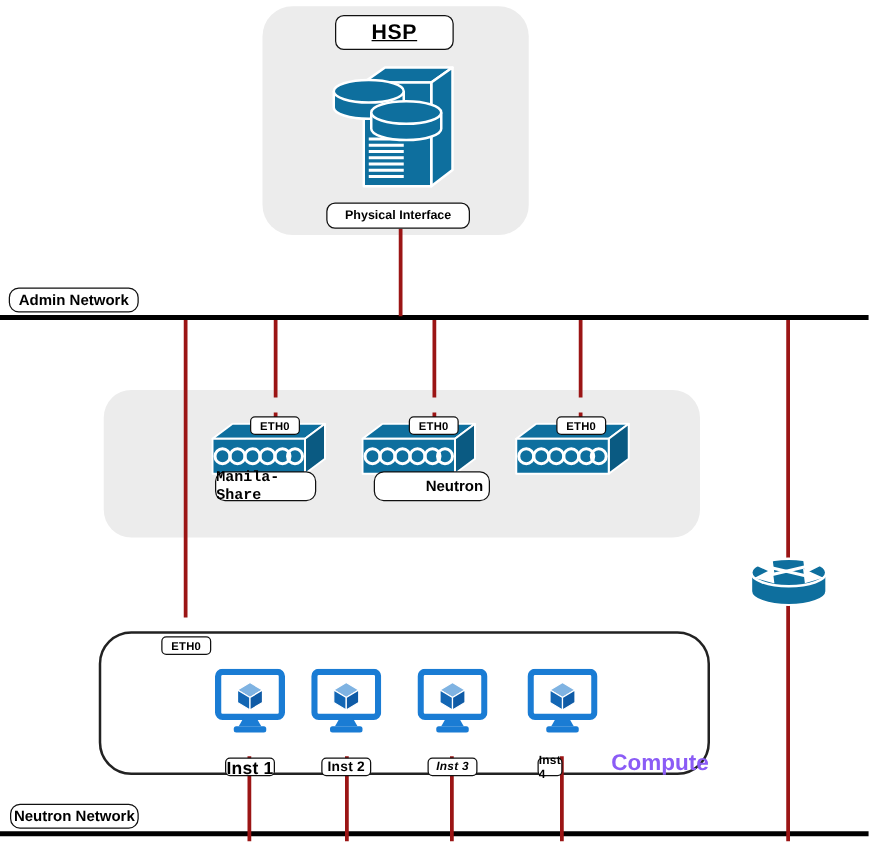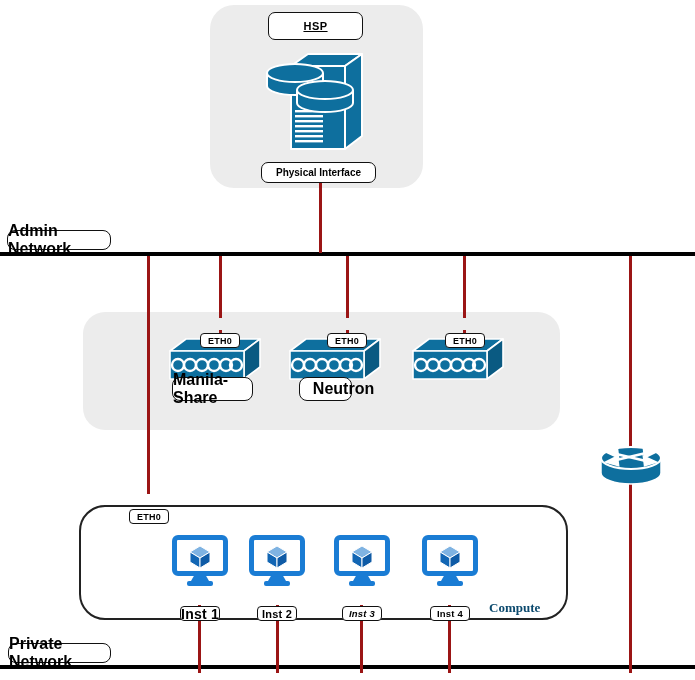--- a/index.html
+++ b/index.html
@@ -14,27 +14,27 @@
   body{background:#ffffff;font-family:"Liberation Sans",sans-serif;}
   .stage{position:relative;width:695px;height:680px;background:#ffffff;overflow:hidden;}
 
   .panel{position:absolute;background:var(--gray);border-radius:24px;}
   .vline{position:absolute;width:3px;background:var(--red);z-index:2;}
   .netbar{position:absolute;left:0;width:695px;height:4px;background:#000;z-index:1;}
 
   .tag{position:absolute;display:flex;align-items:center;justify-content:center;
        background:#fff;border:1.6px solid var(--ink);border-radius:7px;
        font-weight:700;color:#000;z-index:4;}
-  .tag-lg{font-size:11px;letter-spacing:.5px;text-decoration:underline;}
+  .tag-lg{font-size:17px;letter-spacing:.5px;text-decoration:underline;}
   .tag-md{font-size:10px;}
-  .tag-net{font-size:16px;border-radius:8px;}
+  .tag-net{font-size:12px;border-radius:8px;}
   .tag-sm{font-size:9px;border-radius:4px;border-width:1.3px;letter-spacing:.2px;margin-top:16px;}
 
   .icon{position:absolute;z-index:3;}
-  .plain-label{position:absolute;font-weight:700;color:#0c4a6e;font-size:13px;z-index:4;font-family:Liberation Serif, serif;}
+  .plain-label{position:absolute;font-weight:700;color:#8b5cf6;font-size:18px;z-index:4;}
 
   .compute-box{position:absolute;left:79px;top:505px;width:489px;height:115px;
                background:#fff;border:2px solid #222;border-radius:26px;z-index:1;}
 </style>
 </head>
 <body>
 
 <div class="stage">
 
   <div class="panel" style="left:210px;top:5px;width:213px;height:183px;"></div>
@@ -125,22 +125,22 @@
     <g fill="none" stroke="#fff" stroke-width="2.4">
       <circle cx="9" cy="27" r="6"></circle>
         <circle cx="21" cy="27" r="6"></circle>
         <circle cx="33" cy="27" r="6"></circle>
       <circle cx="45" cy="27" r="6"></circle>
         <circle cx="57" cy="27" r="6"></circle>
         <circle cx="67" cy="27" r="6"></circle>
     </g>
   </svg>
 
-  <div class="tag tag-net" style="left:172px;top:377px;width:81px;height:24px;">Manila-Share</div>
-  <div class="tag tag-net" style="left:299px;top:377px;width:53px;height:24px;padding-left:36px;">Neutron</div>
+  <div class="tag tag-net" style="left:172px;top:377px;width:81px;height:24px;font-family:Liberation Mono, monospace;">Manila-Share</div>
+  <div class="tag tag-net" style="left:299px;top:377px;width:93px;height:24px;padding-left:36px;">Neutron</div>
 
   <svg class="icon" style="left:599px;top:445px;" width="64" height="42" viewBox="0 0 64 42">
     <path d="M2,13 v15 a30,11 0 0 0 60,0 v-15" fill="#0e6f9e" stroke="#fff" stroke-width="1.5"></path>
     <ellipse cx="32" cy="13" rx="30" ry="11" fill="#0e6f9e" stroke="#fff" stroke-width="2"></ellipse>
     <g stroke="#fff" stroke-width="2.6" fill="#fff">
       <line x1="13" y1="16" x2="47" y2="8"></line>
       <line x1="13" y1="8" x2="47" y2="16"></line>
       <polygon points="45,4 56,7 46,12"></polygon>
       <polygon points="18,12 8,17 19,20"></polygon>
       <polygon points="45,12 56,17 46,20"></polygon>
@@ -189,25 +189,25 @@
       <polygon points="18,17 28,23 28,33 18,27" fill="#1266b4"></polygon>
       <polygon points="38,17 28,23 28,33 38,27" fill="#0f5ba6"></polygon>
     </g>
     <polygon points="23,39 33,39 37,46 19,46" fill="#1a7cd4"></polygon>
     <rect x="15" y="46" width="26" height="5" rx="2" fill="#1a7cd4"></rect>
   </svg>
 
   <div class="tag tag-sm" style="left:180px;top:590px;width:40px;height:15px;font-size:14px;">Inst 1</div>
   <div class="tag tag-sm" style="left:257px;top:590px;width:40px;height:15px;font-size:11px;">Inst 2</div>
   <div class="tag tag-sm" style="left:342px;top:590px;width:40px;height:15px;font-size:9.5px;font-style:italic;">Inst 3</div>
-  <div class="tag tag-sm" style="left:430px;top:590px;width:40px;height:15px;font-size:9.5px;">Inst 4</div>
+  <div class="tag tag-sm" style="left:430px;top:590px;width:20px;height:15px;font-size:9.5px;">Inst 4</div>
 
   <div class="plain-label" style="left:489px;top:600px;">Compute</div>
 
   <div class="vline" style="left:198px;top:605px;height:68px;"></div>
   <div class="vline" style="left:276px;top:605px;height:68px;"></div>
   <div class="vline" style="left:360px;top:605px;height:68px;"></div>
   <div class="vline" style="left:448px;top:605px;height:68px;"></div>
 
-  <div class="tag tag-net" style="left:8px;top:643px;width:103px;height:20px;">Private Network</div>
+  <div class="tag tag-net" style="left:8px;top:643px;width:103px;height:20px;">Neutron Network</div>
   <div class="netbar" style="top:665px;"></div>
 
 </div>
 
 </body></html>

